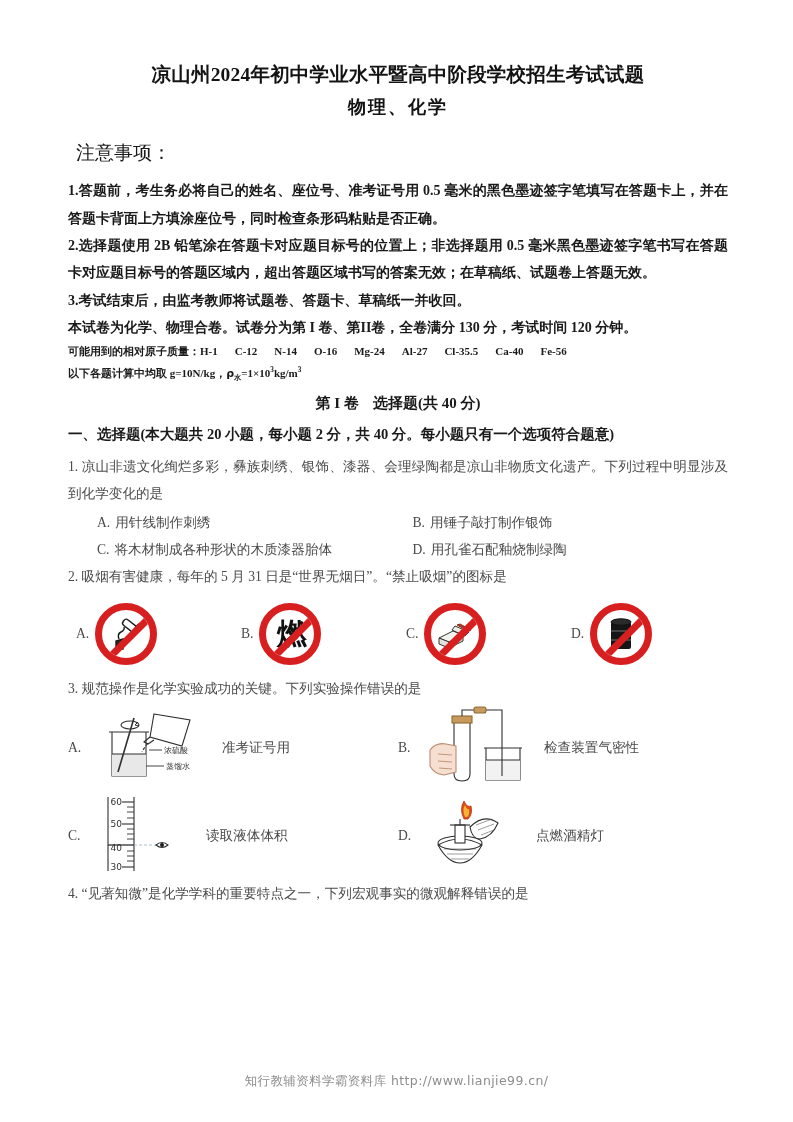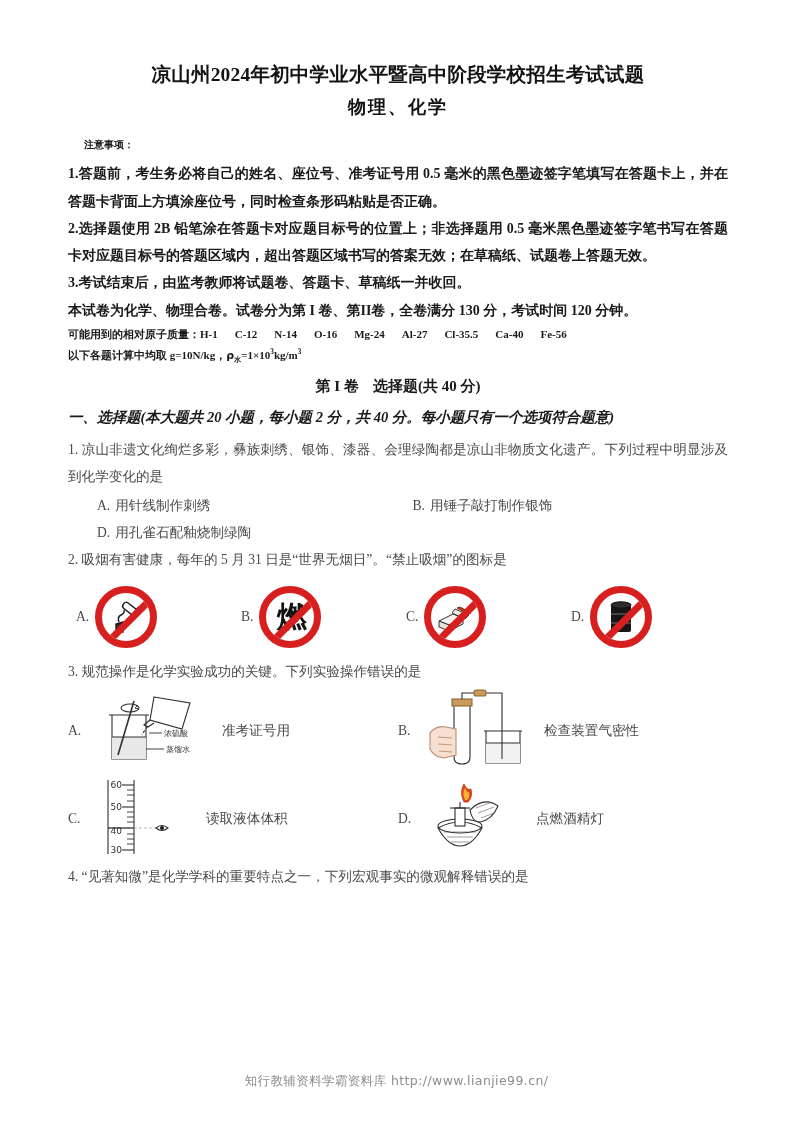--- a/index.html
+++ b/index.html
@@ -43,24 +43,24 @@
     text-align: center;
     font-size: 18px;
     font-weight: bold;
     color: #131313;
     letter-spacing: 2px;
     margin: 0 0 16px 0;
   }
 
   
   .notice-head {
-    font-size: 10px;
-    font-weight: bold;
+    font-size: 19px;
+    font-weight: normal;
     color: #1a1a1a;
-    margin: 0 0 6px 16px;
+    margin: 0 0 6px 8px;
     line-height: 1.9;
   }
   .notice-p {
     font-size: 14px;
     font-weight: bold;
     color: #1a1a1a;
     line-height: 1.95;
     margin: 0;
     text-align: justify;
     text-justify: inter-ideograph;
@@ -86,21 +86,20 @@
     color: #1a1a1a;
     margin: 9px 0 8px 0;
   }
   .juan-title .gap { display:inline-block; width: 14px; }
   .section-head {
     font-size: 14.5px;
     font-weight: bold;
     color: #1a1a1a;
     margin: 0 0 5px 0;
     line-height: 1.85;
-    font-style: italic;
   }
 
   
   .q {
     font-size: 13.6px;
     color: #4a4a4a;
     line-height: 2.0;
     margin: 0;
     text-align: justify;
     text-justify: inter-ideograph;
@@ -250,20 +249,23 @@
       </p>
       <div class="opt-row">
         <div class="opt-col">
           <span class="lab">A.</span><span>用针线制作刺绣</span>
         </div>
         <div class="opt-col">
           <span class="lab">B.</span><span>用锤子敲打制作银饰</span>
         </div>
       </div>
       <div class="opt-row">
+        <div class="opt-col">
+          <span class="lab">C.</span><span>将木材制成各种形状的木质漆器胎体</span>
+        </div>
         <div class="opt-col">
           <span class="lab">D.</span><span>用孔雀石配釉烧制绿陶</span>
         </div>
       </div>
     </div>
 
     <div>
       <p class="q q-stem">
         <span>2.</span>
         <span>吸烟有害健康，每年的 5 月 31 日是“世界无烟日”。“禁止吸烟”的图标是</span>

